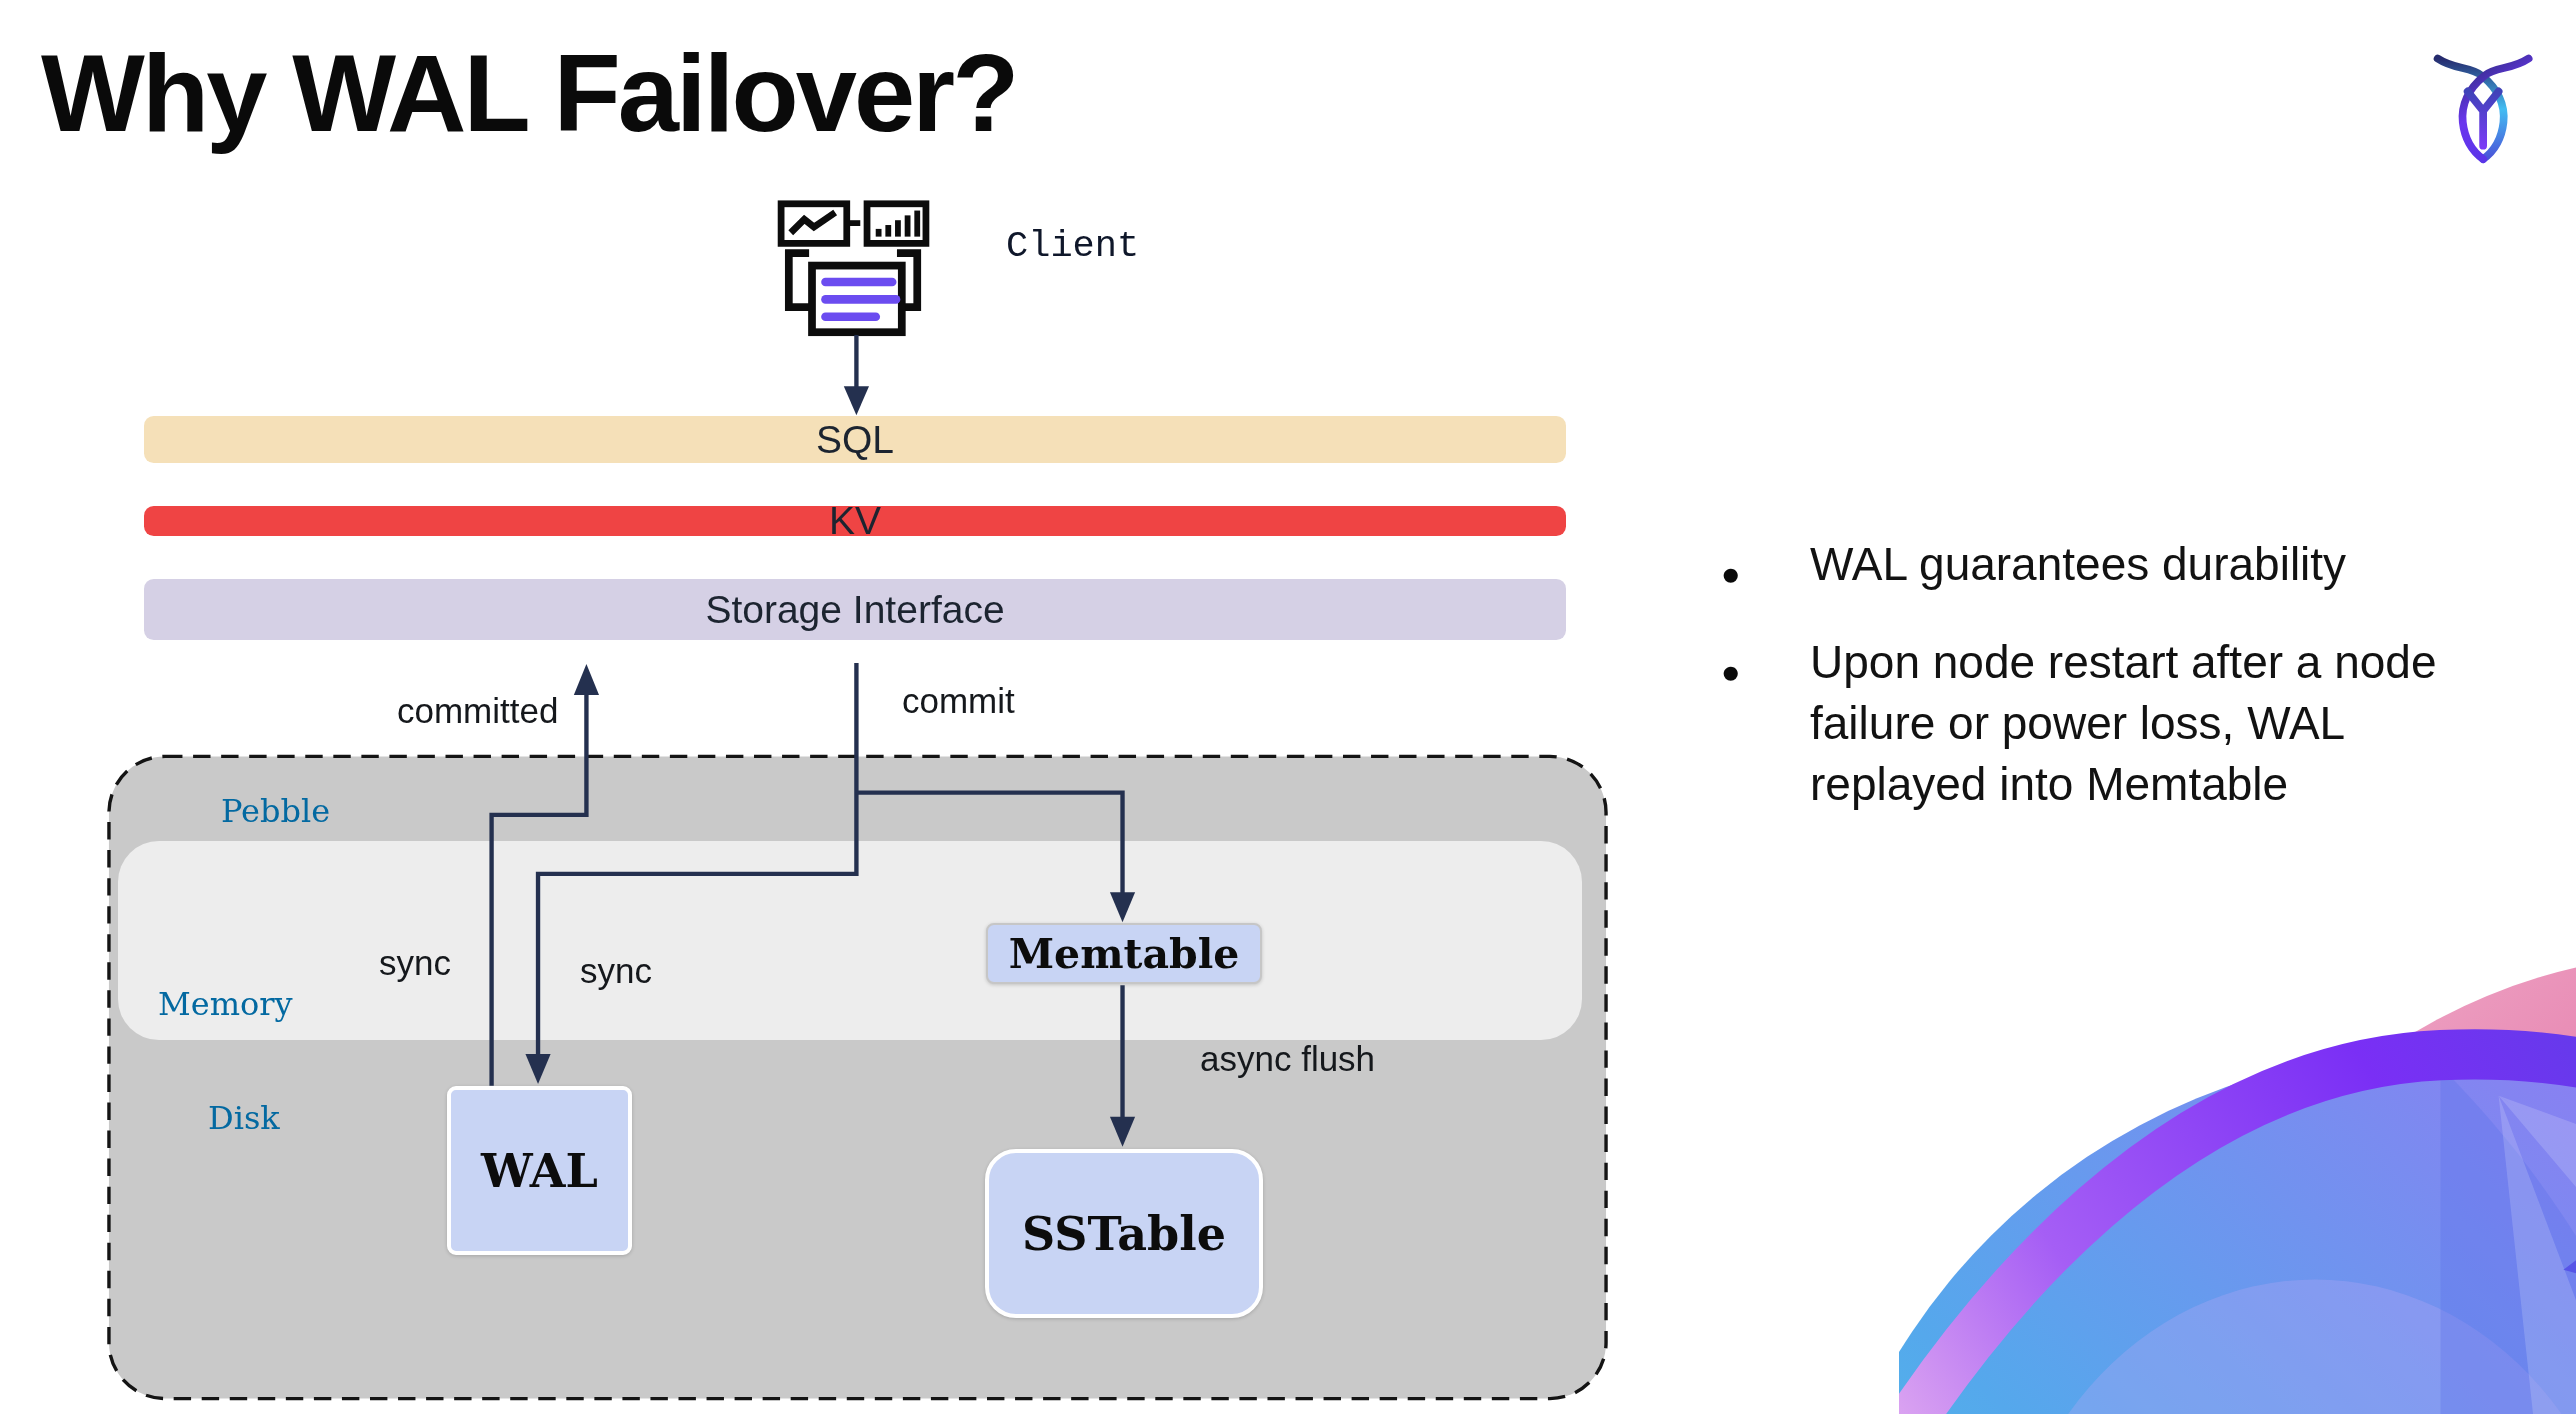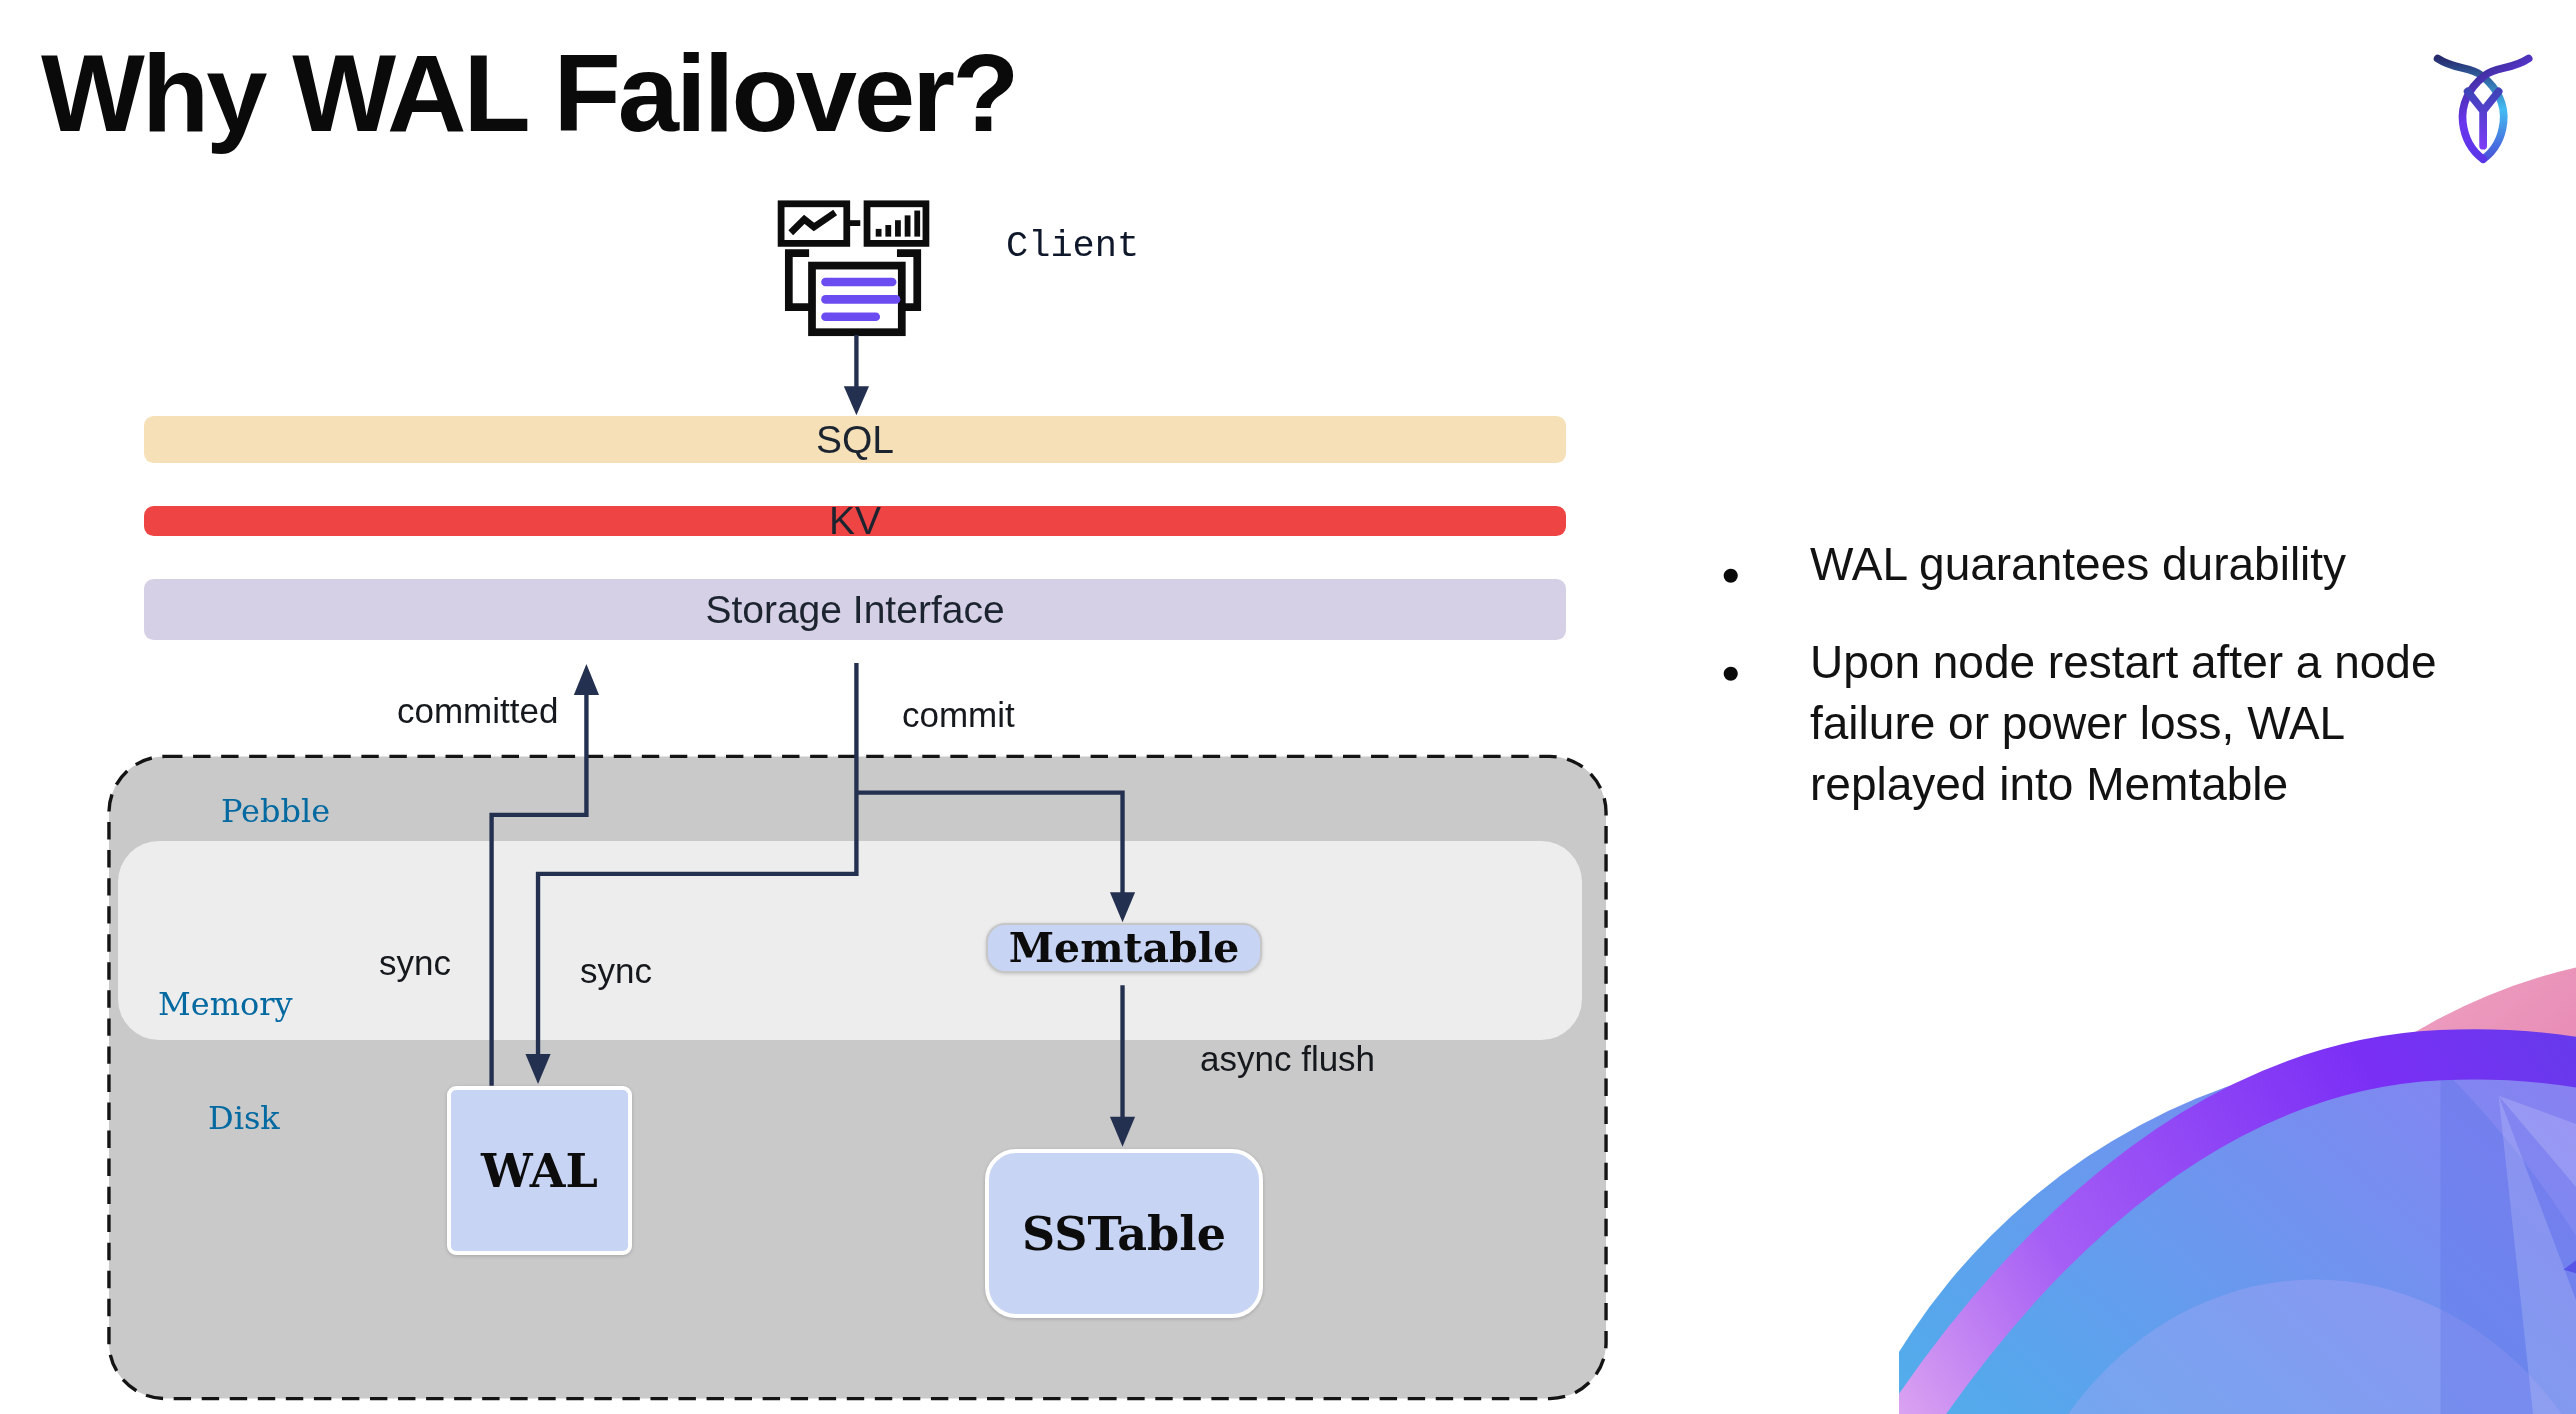--- a/index.html
+++ b/index.html
@@ -36,34 +36,34 @@
     font-family:"DejaVu Serif","Liberation Serif",serif;
     font-size:32px;color:#0369a1;
   }
   .lbl-pebble{left:221px;top:792px;}
   .lbl-memory{left:158px;top:985px;}
   .lbl-disk{left:208px;top:1099px;}
 
   
   .edge-label{font-size:35px;color:#15181c;}
   .lbl-committed{left:397px;top:691px;}
-  .lbl-commit{left:902px;top:695px;text-align:center;}
+  .lbl-commit{left:902px;top:681px;text-align:center;}
   .lbl-sync-left{left:379px;top:943px;}
   .lbl-sync-right{left:580px;top:951px;}
   .lbl-async{left:1200px;top:1039px;}
   .lbl-client{left:1006px;top:225px;font-size:37px;color:#0f172a;font-family:Liberation Mono, monospace;}
 
   
   .node{
     background:#c8d4f4;display:flex;align-items:center;justify-content:center;
     font-family:"DejaVu Serif","Liberation Serif",serif;font-weight:bold;color:#0c0c0c;
     box-shadow:0 1px 3.9px rgba(0,0,0,.18);box-sizing:border-box;
   }
   .node-wal{left:447px;top:1086px;width:185px;height:169px;border-radius:9px;border:4.8px solid #ffffff;font-size:46px;}
-  .node-memtable{left:986px;top:923px;width:276px;height:50px;border-radius:19px;border:2.9px solid #c6c6c6;font-size:41px;}
+  .node-memtable{left:986px;top:923px;width:276px;height:61px;border-radius:8px;border:2.9px solid #c6c6c6;font-size:41px;}
   .node-sstable{left:985px;top:1149px;width:278px;height:169px;border-radius:31px;border:4.8px solid #ffffff;font-size:46px;}
 
   
   .bullets{left:1711px;top:534px;width:852px;list-style:none;margin:0;padding:0;}
   .bullets li{
     position:relative;padding-left:99px;max-width:706px;
     font-size:46px;line-height:61px;color:#121212;margin-bottom:37px;
   }
   .bullets li .dot{
     position:absolute;left:9.7px;top:8.7px;font-size:33px;color:#0a0a0a;

